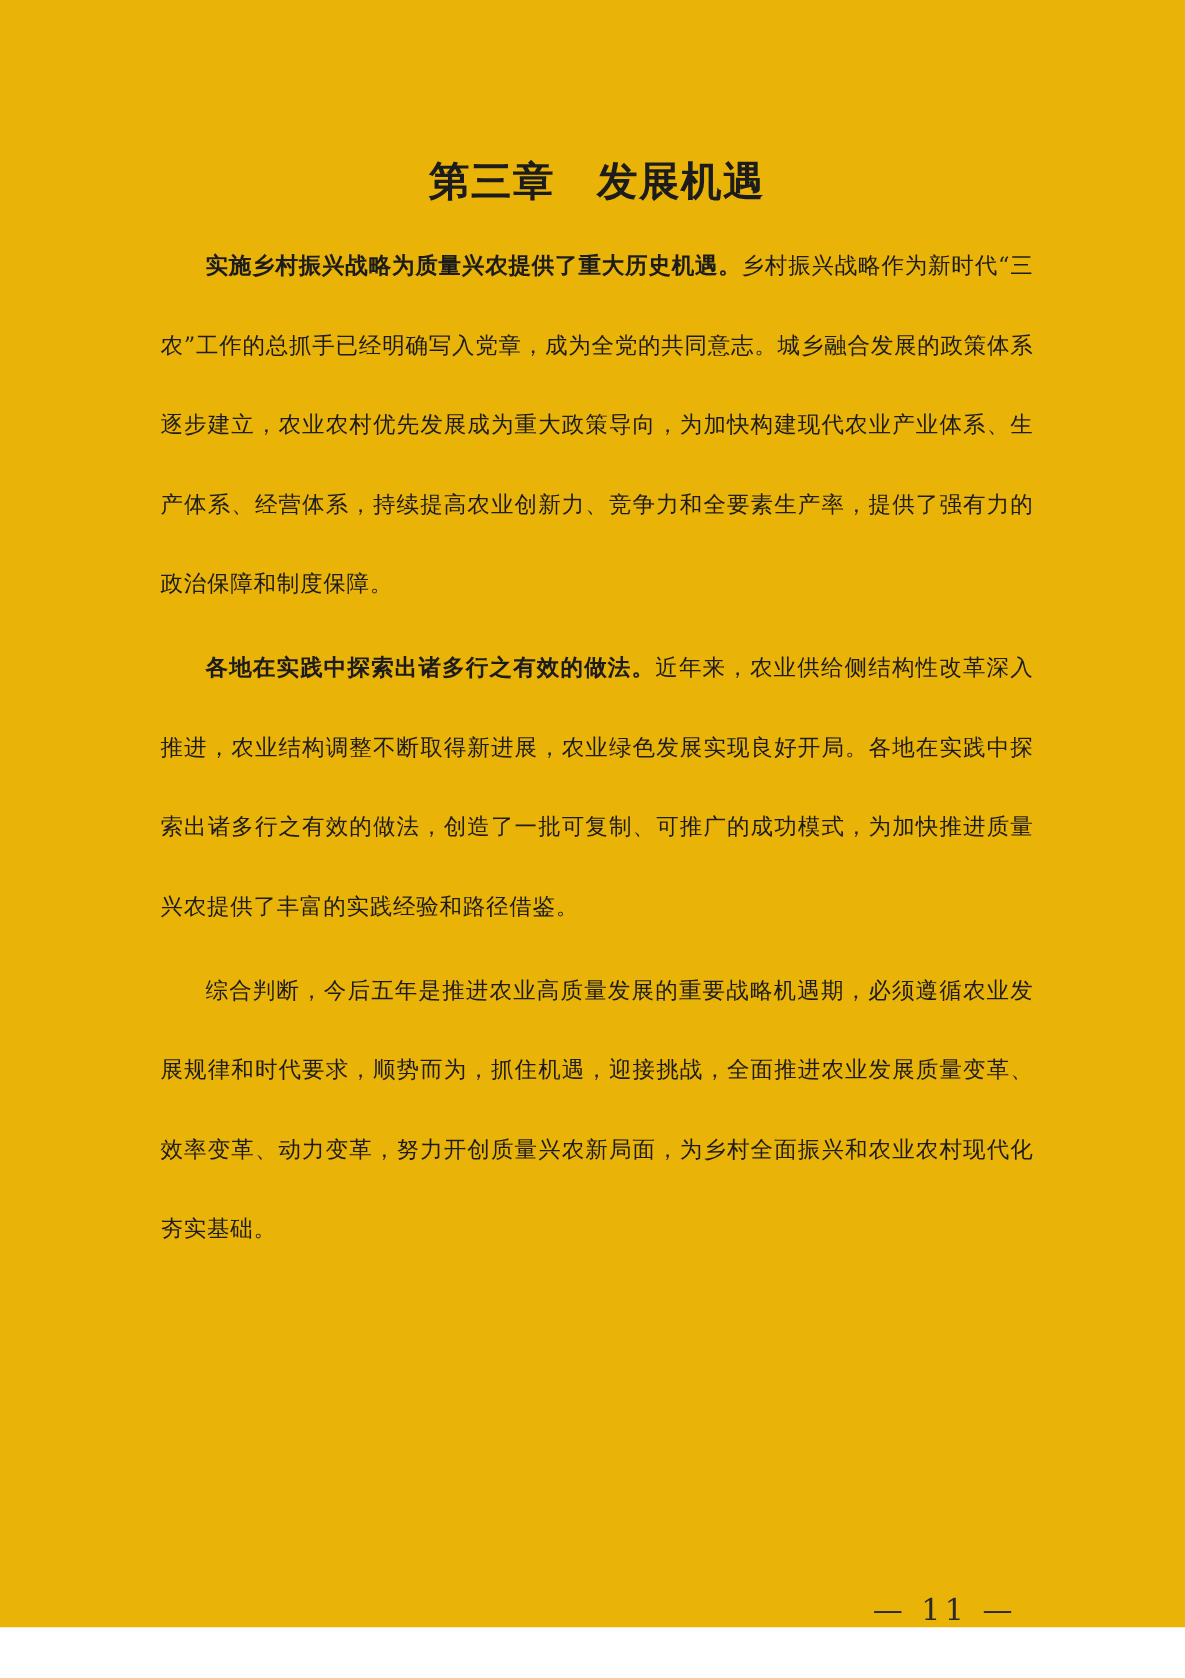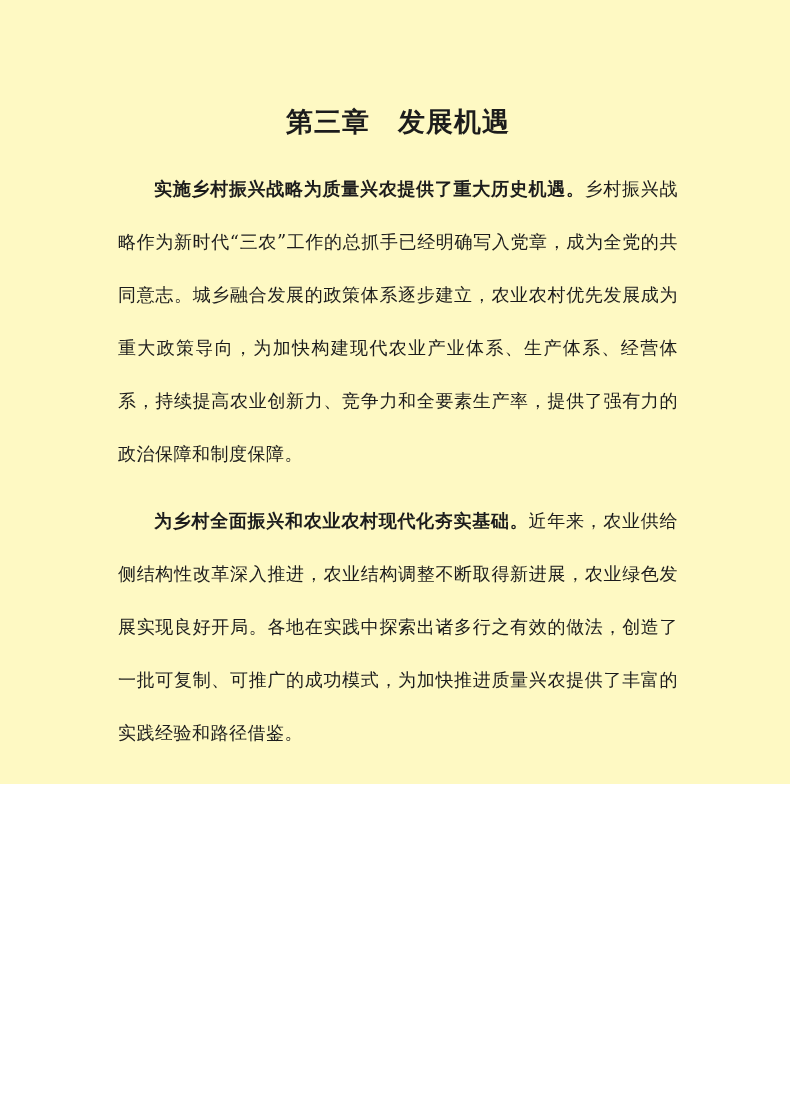--- a/index.html
+++ b/index.html
@@ -3,44 +3,44 @@
 <meta charset="utf-8">
 <style>
   html, body {
     margin: 0;
     padding: 0;
     background: #ffffff;
   }
   .page {
     position: relative;
     width: 790px;
-    height: 784px;
-    background: #fef9c3;
+    height: 1085px;
+    background: #eab308;
     overflow: hidden;
     font-family: "DejaVu Serif", "Liberation Serif", serif;
     color: #1c1c1c;
   }
   .content {
     position: absolute;
     left: 104px;
     top: 96px;
     width: 588px;
   }
   .chapter-title {
     font-family: "DejaVu Sans", "Liberation Sans", sans-serif;
     font-weight: 700;
     font-size: 27px;
     line-height: 52px;
     text-align: center;
     margin: 0;
     letter-spacing: 1px;
   }
   p.para {
-    margin: 14px;
-    font-size: 18px;
+    margin: 3px;
+    font-size: 15px;
     line-height: 53px;
     text-align: justify;
     text-justify: inter-character;
     text-indent: 2em;
     letter-spacing: 0.5px;
   }
   p.para .lead {
     font-weight: 700;
   }
   .page-number {
@@ -59,21 +59,21 @@
 <div class="page">
   <div class="content">
     <h1 class="chapter-title">第三章　发展机遇</h1>
 
     <p class="para">
       <span class="lead">实施乡村振兴战略为质量兴农提供了重大历史机遇。</span><span>乡村振兴战略作为新时代“三农”工作的总抓手已经明确写入党章，成为全党的共同意志。城乡融合发展的政策体系逐步建立，农业农村优先发展成为重大政策导向，为加快构建现代农业产业体系、生产体系、经营体系，持续提高农业创新力、竞争力和全要素生产率，提供了强有力的政治保障和制度保障。</span>
     </p>
 
 
     <p class="para">
-      <span class="lead">为乡村全面振兴和农业农村现代化夯实基础。</span><span>近年来，农业供给侧结构性改革深入推进，农业结构调整不断取得新进展，农业绿色发展实现良好开局。各地在实践中探索出诸多行之有效的做法，创造了一批可复制、可推广的成功模式，为加快推进质量兴农提供了丰富的实践经验和路径借鉴。</span>
+      <span class="lead">各地在实践中探索出诸多行之有效的做法。</span><span>近年来，农业供给侧结构性改革深入推进，农业结构调整不断取得新进展，农业绿色发展实现良好开局。各地在实践中探索出诸多行之有效的做法，创造了一批可复制、可推广的成功模式，为加快推进质量兴农提供了丰富的实践经验和路径借鉴。</span>
     </p>
 
     <p class="para">
       <span class="lead"></span><span>综合判断，今后五年是推进农业高质量发展的重要战略机遇期，必须遵循农业发展规律和时代要求，顺势而为，抓住机遇，迎接挑战，全面推进农业发展质量变革、效率变革、动力变革，努力开创质量兴农新局面，为乡村全面振兴和农业农村现代化夯实基础。</span>
     </p>
   </div>
 
   <div class="page-number">— 11 —</div>
 </div>
 

